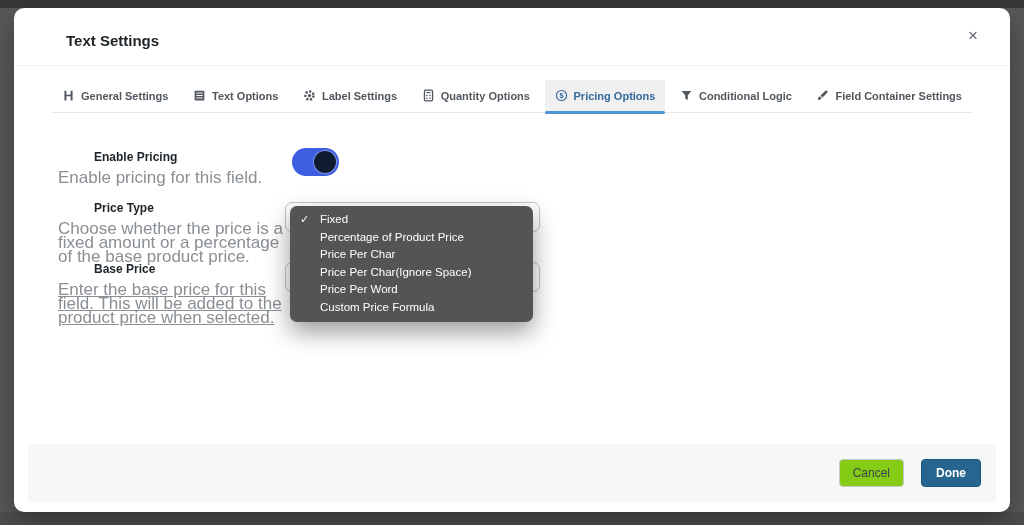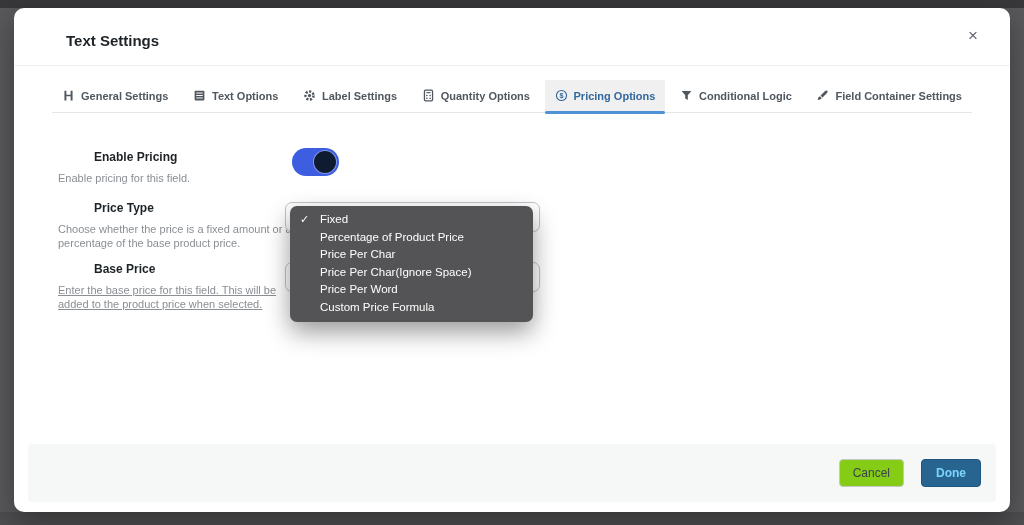--- a/index.html
+++ b/index.html
@@ -26,21 +26,21 @@
   .tab  { display:flex; align-items:center; gap:6px; padding:9px 10px 10px; font-size:11px; font-weight:600;
           color:#50575e; white-space:nowrap; cursor:pointer; position:relative; }
   .tab .ticon { display:inline-flex; width:13px; height:13px; align-items:center; justify-content:center; }
   .tab .ticon svg { width:13px; height:13px; display:block; }
   .tab.active { background:#f0f0f1; color:#33689c; }
   .tab.active::after { content:''; position:absolute; left:0; right:0; bottom:-2px; height:3px;
                        background:#4e94d4; border-radius:2px; }
 
   
   .field-label { position:absolute; left:44px; font-size:12px; font-weight:700; color:#1d2327;margin-left:36px; }
-  .field-desc  { position:absolute; left:44px; width:238px; font-size:11px; line-height:14px; color:#8a8f94; }
+  .field-desc  { position:absolute; left:44px; width:238px; font-size:17px; line-height:14px; color:#8a8f94; }
 
   
   .toggle { position:absolute; left:278px; top:140px; width:47px; height:28px; border-radius:14px;
             background:#3d5ee1; cursor:pointer; }
   .toggle-knob { position:absolute; right:3px; top:3px; width:22px; height:22px; border-radius:50%;
                  background:#0e1b30; box-shadow:0 0 0 1px rgba(255,255,255,.35); }
 
   
   .select-box, .text-box { position:absolute; left:271px; width:255px; height:30px; background:#fff;
             border:1px solid #c3c4c7; border-radius:7px; box-shadow:0 1px 2px rgba(0,0,0,.04); font-size:12px;
@@ -55,21 +55,21 @@
               white-space:nowrap; cursor:pointer; }
   .dd-check { position:absolute; left:10px; top:2px; font-size:11px; color:#ffffff; }
 
   
   .footer { position:absolute; left:14px; top:436px; width:968px; height:58px; background:#f6f7f7;
             border-radius:4px; display:flex; align-items:center; justify-content:flex-end; gap:17px;
             padding-right:15px; }
   .btn-cancel { height:28px; padding:0 13px; background:#84cc16; border:1px solid #c5c6c9; border-radius:4px;
                 font-size:12px; color:#3c434a; font-family:inherit; cursor:pointer; }
   .btn-done   { height:28px; padding:0 14px; background:#276590; border:1px solid #1f567d; border-radius:4px;
-                font-size:12px; font-weight:600; color:#7dd3fc; font-family:inherit; cursor:pointer; }
+                font-size:12px; font-weight:600; color:#ffffff; font-family:inherit; cursor:pointer; }
 </style>
 </head>
 <body>
 
 <div class="strip-top"></div>
 <div class="strip-bottom"></div>
 
 <div class="modal">
 
   <div class="modal-header">

